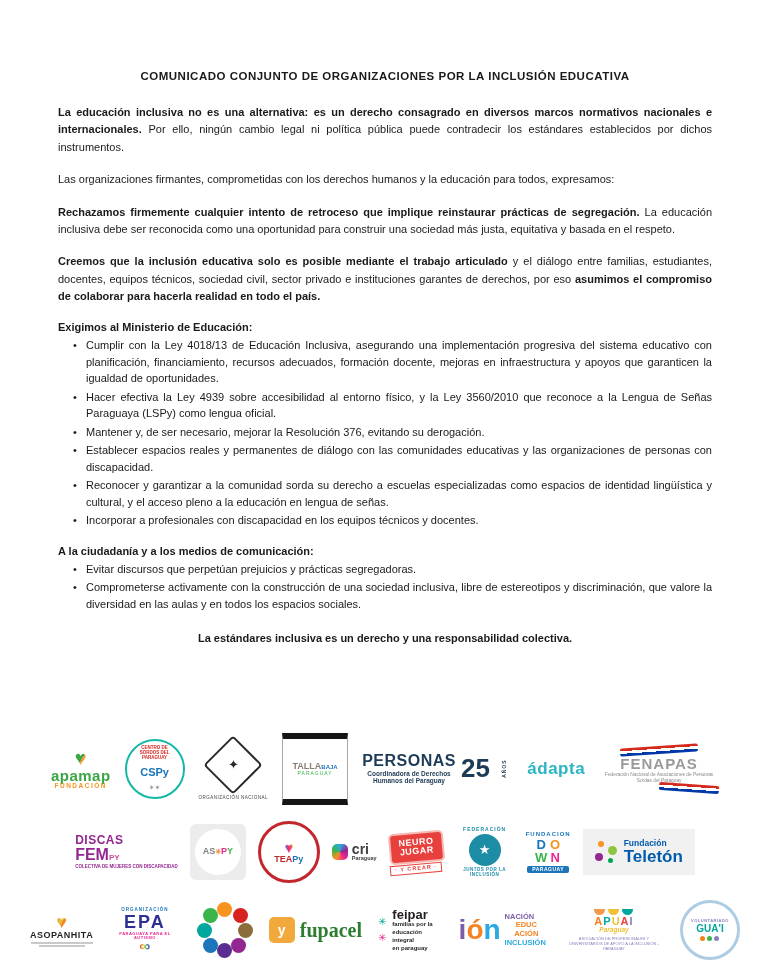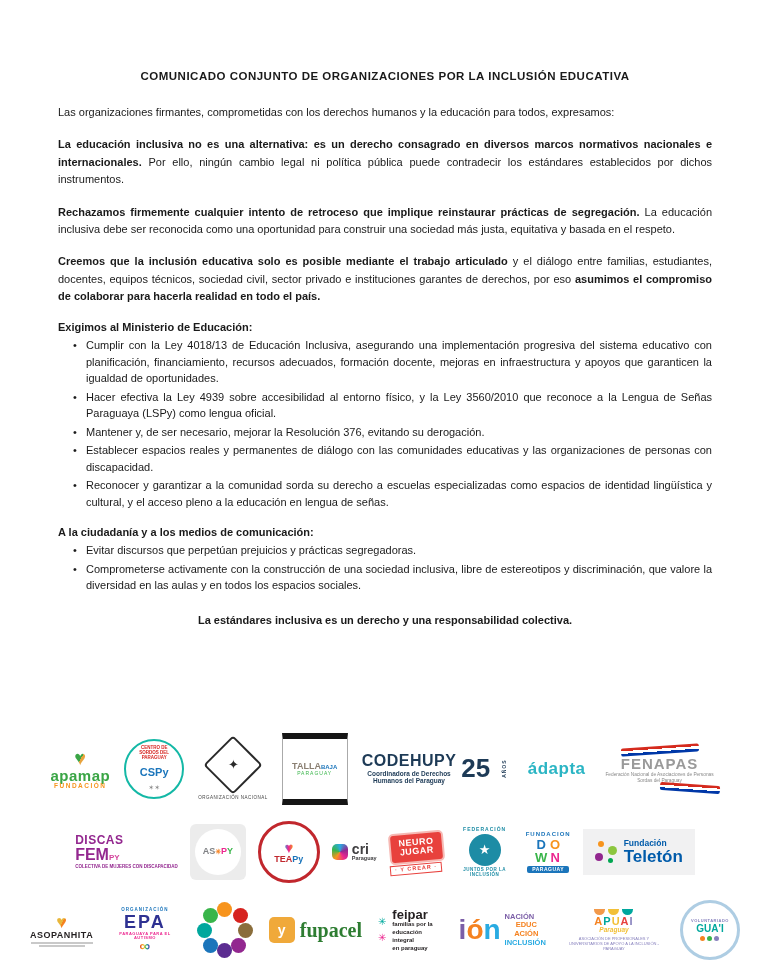--- a/index.html
+++ b/index.html
@@ -201,35 +201,36 @@
   .apuai-sub{font-size:6.5px;color:#f2c037;font-weight:bold;font-style:italic;}
   .apuai-lines{font-size:4px;color:#8781bd;width:100px;line-height:1.3;margin-top:2px;}
 </style>
 </head>
 <body>
 
 <div class="page">
 
   <h1 class="doc-title">COMUNICADO CONJUNTO DE ORGANIZACIONES POR LA INCLUSIÓN EDUCATIVA</h1>
 
+  <p class="para"><b>La educación inclusiva no es una alternativa: es un derecho consagrado en diversos marcos normativos nacionales e internacionales.</b><span> Por ello, ningún cambio legal ni política pública puede contradecir los estándares establecidos por dichos instrumentos.</span></p>
+
   <p class="para">Las organizaciones firmantes, comprometidas con los derechos humanos y la educación para todos, expresamos:</p>
-
-  <p class="para"><b>La educación inclusiva no es una alternativa: es un derecho consagrado en diversos marcos normativos nacionales e internacionales.</b><span> Por ello, ningún cambio legal ni política pública puede contradecir los estándares establecidos por dichos instrumentos.</span></p>
 
   <p class="para"><b>Rechazamos firmemente cualquier intento de retroceso que implique reinstaurar prácticas de segregación.</b><span> La educación inclusiva debe ser reconocida como una oportunidad para construir una sociedad más justa, equitativa y basada en el respeto.</span></p>
 
   <p class="para"><b>Creemos que la inclusión educativa solo es posible mediante el trabajo articulado</b><span> y el diálogo entre familias, estudiantes, docentes, equipos técnicos, sociedad civil, sector privado e instituciones garantes de derechos, por eso </span><b>asumimos el compromiso de colaborar para hacerla realidad en todo el país.</b></p>
 
   <h2 class="sec-heading">Exigimos al Ministerio de Educación:</h2>
   <ul class="bullets">
     <li>Cumplir con la Ley 4018/13 de Educación Inclusiva, asegurando una implementación progresiva del sistema educativo con planificación, financiamiento, recursos adecuados, formación docente, mejoras en infraestructura y apoyos que garanticen la igualdad de oportunidades.</li>
     <li>Hacer efectiva la Ley 4939 sobre accesibilidad al entorno físico, y la Ley 3560/2010 que reconoce a la Lengua de Señas Paraguaya (LSPy) como lengua oficial.</li>
     <li>Mantener y, de ser necesario, mejorar la Resolución 376, evitando su derogación.</li>
     <li>Establecer espacios reales y permanentes de diálogo con las comunidades educativas y las organizaciones de personas con discapacidad.</li>
     <li>Reconocer y garantizar a la comunidad sorda su derecho a escuelas especializadas como espacios de identidad lingüística y cultural, y el acceso pleno a la educación en lengua de señas.</li>
+    <li>Incorporar a profesionales con discapacidad en los equipos técnicos y docentes.</li>
   </ul>
 
   <h2 class="sec-heading">A la ciudadanía y a los medios de comunicación:</h2>
   <ul class="bullets">
     <li>Evitar discursos que perpetúan prejuicios y prácticas segregadoras.</li>
     <li>Comprometerse activamente con la construcción de una sociedad inclusiva, libre de estereotipos y discriminación, que valore la diversidad en las aulas y en todos los espacios sociales.</li>
   </ul>
 
   <p class="closing">La estándares inclusiva es un derecho y una responsabilidad colectiva.</p>
 </div>
@@ -256,21 +257,21 @@
       <span class="seal-sub">ORGANIZACIÓN NACIONAL</span>
     </div>
     <div class="logo">
       <div class="talla-box">
         <span class="talla-l1"><span>TALLA</span><span class="bj">BAJA</span></span>
         <span class="talla-sub">PARAGUAY</span>
       </div>
     </div>
     <div class="logo codehupy">
       <div class="codh-col">
-        <span class="codh-nm">CODEHUPY</span>
+        <span class="codh-nm">PERSONAS</span>
         <span class="codh-sub">Coordinadora de Derechos
 Humanos del Paraguay</span>
       </div>
       <span class="codh-25">25</span>
       <span class="codh-anios">AÑOS</span>
     </div>
     <div class="logo">
       <span class="adapta-nm">ádapta</span>
     </div>
     <div class="logo">

